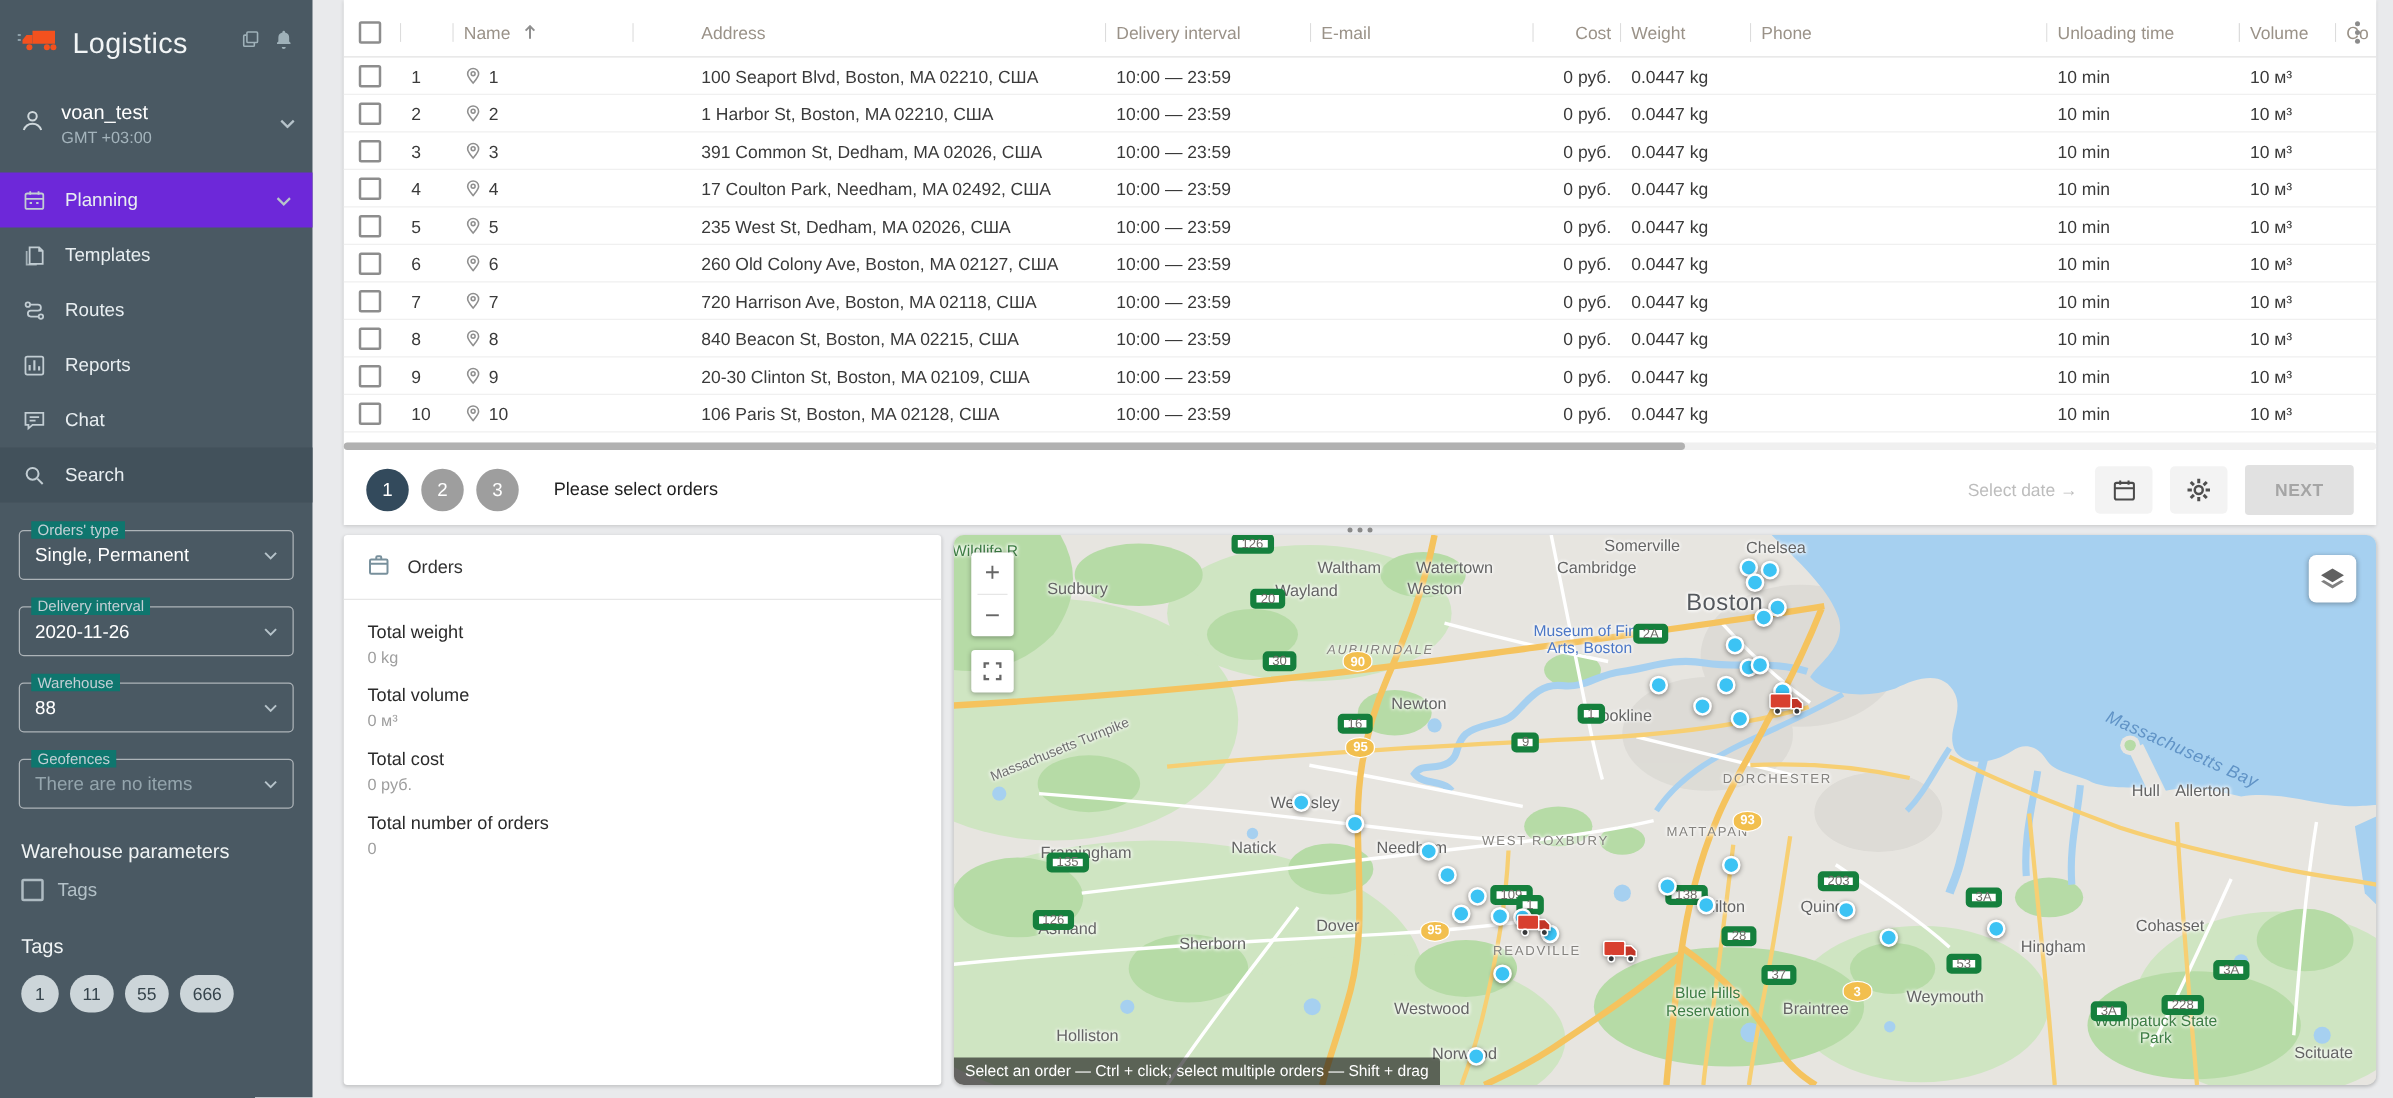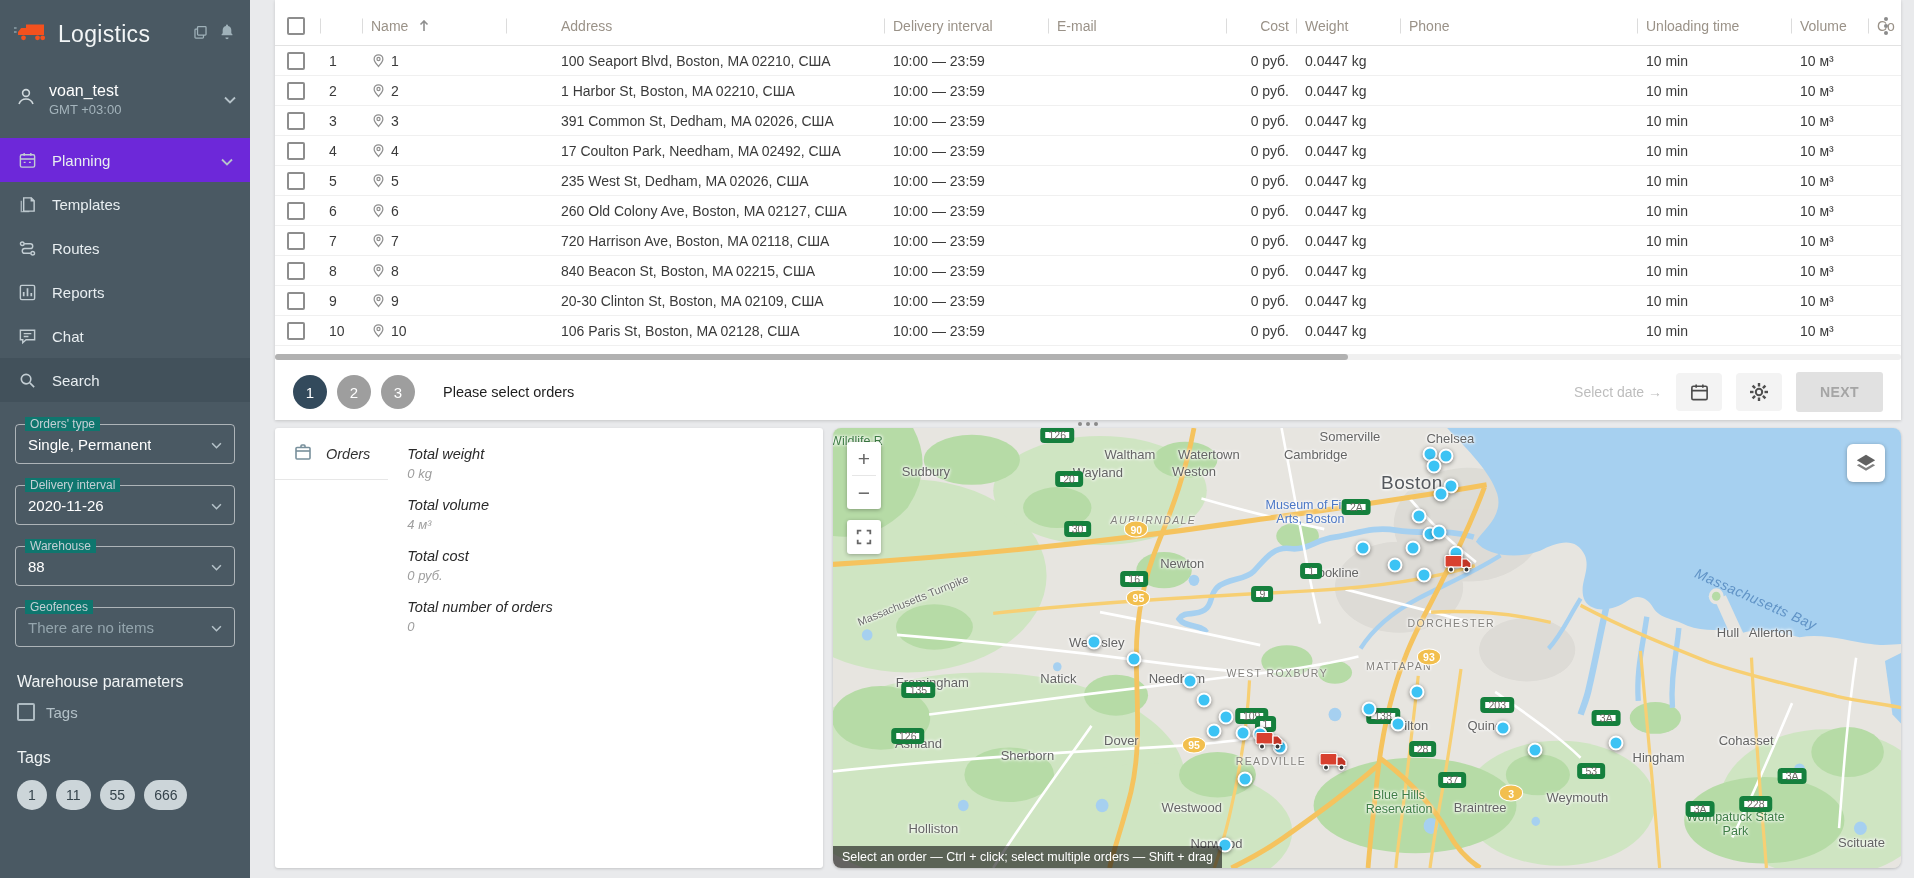--- a/index.html
+++ b/index.html
@@ -68,21 +68,21 @@
   .stepper-hint { margin-left:18px; font-size:14.5px; color:#1e1e1e; }
   .stepper-right { margin-left:auto; display:flex; align-items:center; gap:14px; }
   .select-date { color:#bdbdbd; font-size:14px; }
   .tool-btn { width:46px; height:38px; background:#f3f3f3; border:none; border-radius:4px; display:flex; align-items:center; justify-content:center; cursor:pointer; }
   .next-btn { background:#e1e1e1; color:#a5a5a5; border:none; border-radius:3px; font-size:14px; font-weight:bold; letter-spacing:.4px; padding:12px 24px; cursor:pointer; font-family:inherit; }
 
   .resize-dots { height:8px; display:flex; align-items:center; justify-content:center; gap:4px; cursor:row-resize; }
   .resize-dots i { width:4px; height:4px; border-radius:50%; background:#8a8a8a; }
 
   .bottom { height:440px; display:flex; gap:10px; }
-  .orders-panel { width:548px; flex-shrink:0; display:flex; flex-direction:row; border-radius:3px;font-style:italic; }
+  .orders-panel { width:478px; flex-shrink:0; display:flex; flex-direction:column; border-radius:3px; }
   .op-head { height:52px; border-bottom:1px solid #e7e7e7; display:flex; align-items:center; gap:13px; padding:0 18px; font-size:14.5px; color:#323232; }
   .op-body { padding:18px 19px; }
   .stat-label { font-size:14.5px; color:#2a2a2a; margin-bottom:4px; }
   .stat-value { font-size:13px; color:#9e9e9e; margin-bottom:16px; }
 
   
   .map { flex:1; position:relative; border-radius:8px; overflow:hidden; background:#e7e5e0; box-shadow:0 1px 3px rgba(0,0,0,.2); cursor:grab; }
   .map-base { position:absolute; inset:0; width:100%; height:100%; }
   .map-layer { position:absolute; inset:0; }
   .mlabel { position:absolute; transform:translate(-50%,-50%) rotate(var(--rot,0deg)); font-size:13px; color:#646464; white-space:nowrap; pointer-events:none;
@@ -648,21 +648,21 @@
         </div>
         <div class="op-body">
 
             <div class="stat">
               <div class="stat-label">Total weight</div>
               <div class="stat-value">0 kg</div>
             </div>
 
             <div class="stat">
               <div class="stat-label">Total volume</div>
-              <div class="stat-value">4 м³</div>
+              <div class="stat-value">0 м³</div>
             </div>
 
             <div class="stat">
               <div class="stat-label">Total cost</div>
               <div class="stat-value">0 руб.</div>
             </div>
 
             <div class="stat">
               <div class="stat-label">Total number of orders</div>
               <div class="stat-value">0</div>

